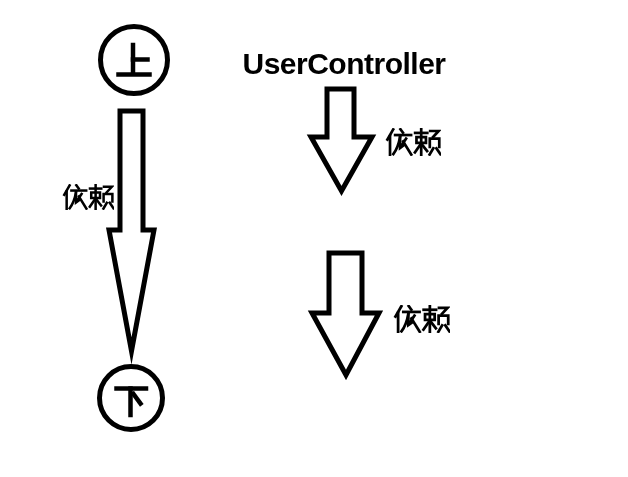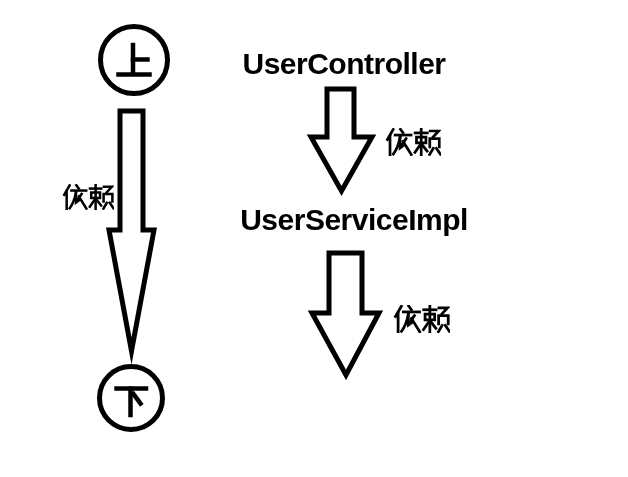--- a/index.html
+++ b/index.html
@@ -92,16 +92,15 @@
 
     <polygon points="327,89 354,89 354,137 372,137 341.5,191 311,137 327,137" fill="#ffffff" stroke="#000000" stroke-width="5" stroke-miterlimit="12"></polygon>
     <use href="#glyph-yilai" x="385" y="128" width="56" height="28" aria-label="依赖"></use>
 
     <polygon points="329,253 362,253 362,313 379,313 346,375 312,313 329,313" fill="#ffffff" stroke="#000000" stroke-width="5" stroke-miterlimit="12"></polygon>
     <use href="#glyph-yilai" x="393" y="305" width="57" height="28" aria-label="依赖"></use>
   </svg>
 
   <div class="node-label" id="label-controller">UserController</div>
 
-  <div class="node-label" id="label-service">UserServiceImpl</div>
 
 
 </div>
 
 </body></html>

